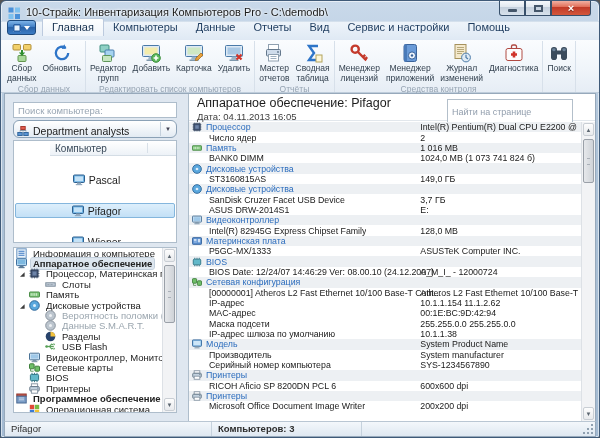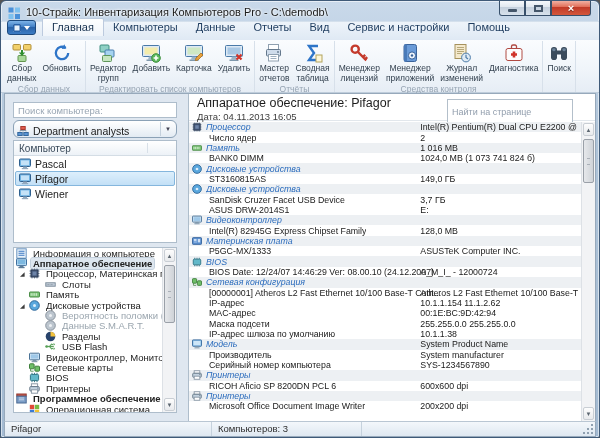--- a/index.html
+++ b/index.html
@@ -50,23 +50,23 @@
   .searchbox { height:16px; border:1px solid #aebdcb; background:#fff; font-family:inherit; font-size:9.5px; padding:0 4px; color:#333; width:100%; }
   .searchbox::placeholder { color:#9aa7b4; }
   .dropdown { height:18px; margin-top:2px; border:1px solid #8ba1b6; border-radius:6px; display:flex; align-items:flex-end;
     background:linear-gradient(#fff,#e3ebf3); font-size:10.5px; color:#1a1a1a; padding-left:3px; position:relative; }
   .dd-icon { width:12px; height:11px; margin-right:4px; }
   .dd-icon svg { width:12px; height:11px; display:block; }
   .dd-arrow { position:absolute; right:1px; top:1px; bottom:1px; width:15px; display:flex; align-items:center; justify-content:center;
     font-size:6px; color:#445; border-left:1px solid #c4d0dc; }
   .listbox { margin-top:2px; height:103px; background:#fff; border:1px solid #aebdcb; overflow:hidden; }
   .list-header { height:15px; background:linear-gradient(#fff,#edf2f7); border-bottom:1px solid #d4dde5;
-    font-size:10px; color:#3a4a5a; padding-left:5px; line-height:15px; position:relative; }
+    font-size:10px; color:#3a4a5a; padding-left:5px; line-height:15px; position:relative;margin-left:36px; }
   .list-header::after { content:""; position:absolute; right:28px; top:2px; bottom:2px; width:1px; background:#d8e0e8; }
-  .crow { height:15px; display:flex; align-items:center; font-size:10.5px; color:#1c1c1c; padding-left:3px; margin:0 1px; border:1px solid transparent; }
+  .crow { height:15px; display:flex; align-items:center; font-size:10.5px; color:#1c1c1c; padding-left:3px; margin:16px 1px; border:1px solid transparent;justify-content:center; }
   .crow .cicon { width:12px; height:12px; margin-right:4px; }
   .crow .cicon svg { width:12px; height:12px; display:block; }
   .crow.sel { background:linear-gradient(#ddeffc,#c3e0f6); border:1px solid #84b6dd; border-radius:2px; }
   .treebox { margin-top:4px; flex:1; background:#fff; border:1px solid #aebdcb; position:relative; overflow:hidden; }
   .tree { position:absolute; inset:0 14px 0 0; overflow:hidden; }
   .trow { height:10.4px; display:flex; align-items:center; font-size:9.5px; color:#222; white-space:nowrap; cursor:default; }
   .trow.lvl0 { padding-left:2px; } .trow.lvl1 { padding-left:15px; } .trow.lvl2 { padding-left:31px; }
   .trow.b { font-weight:bold; }
   .trow.m { color:#9aa5ae; }
   .trow.sel .tlabel { background:#dde6ef; border-radius:2px; outline:1px solid #c2cfdc; }
@@ -88,33 +88,33 @@
   .right { flex:1; margin-left:3px; background:#fff; border-left:1px solid #aebdcb; position:relative; overflow:hidden; }
   .right-head { height:27px; position:relative; border-bottom:1px solid #e2e7ec; padding:2px 8px 0; }
   .r-title { font-size:12.5px; color:#1c1c1c; }
   .r-date { font-size:9.5px; color:#3d3d3d; margin-top:1px; }
   .findbox { position:absolute; top:5px; right:22px; width:126px; height:25px; border:1px solid #b3bfca; font-family:inherit;
     font-size:9px; padding:0 4px; color:#444; }
   .findbox::placeholder { color:#929ead; }
   .grid { position:absolute; top:28px; left:0; right:14px; bottom:0; overflow:hidden; }
   .grow { height:10.35px; position:relative; display:flex; align-items:center; font-size:8.8px; color:#1a1a1a; white-space:nowrap; }
   .grow.sec { background:#edf0f3; }
-  .grow.sec .glabel { color:#2b6cbd;font-style:italic; }
+  .grow.sec .glabel { color:#2b6cbd; }
   .gicon { width:10px; height:10px; margin:0 4px 0 3px; flex:0 0 auto; }
   .gicon svg { width:10px; height:10px; display:block; }
   .glabel { overflow:hidden; }
   .glabel.ind { padding-left:20px; }
   .gvalue { position:absolute; left:59%; right:2px; overflow:hidden; }
   .right .vscroll { top:28px; }
   
   .statusbar { position:absolute; left:3px; right:3px; bottom:0; height:16px; display:flex;
     background:linear-gradient(#f3f7fb,#dfe8f1); border:1px solid #97a9bb; border-top:1px solid #b9c6d3;
     font-size:9.5px; color:#2e2e2e; }
   .sb-cell { line-height:14px; padding-left:6px; border-right:1px solid #c6d2dd; }
-  .sb1 { width:207px; } .sb2 { width:150px; } .sb3 { flex:1; border-right:none; position:relative; }
+  .sb1 { width:207px; } .sb2 { width:150px;font-weight:bold; } .sb3 { flex:1; border-right:none; position:relative; }
   .grip { position:absolute; right:1px; bottom:1px; width:11px; height:11px;
     background:
       radial-gradient(circle at 9px 9px, #8fa0b0 1px, transparent 1.4px),
       radial-gradient(circle at 9px 5px, #8fa0b0 1px, transparent 1.4px),
       radial-gradient(circle at 5px 9px, #8fa0b0 1px, transparent 1.4px),
       radial-gradient(circle at 9px 1px, #8fa0b0 1px, transparent 1.4px),
       radial-gradient(circle at 1px 9px, #8fa0b0 1px, transparent 1.4px),
       radial-gradient(circle at 5px 5px, #8fa0b0 1px, transparent 1.4px); }
 </style>
 </head>

